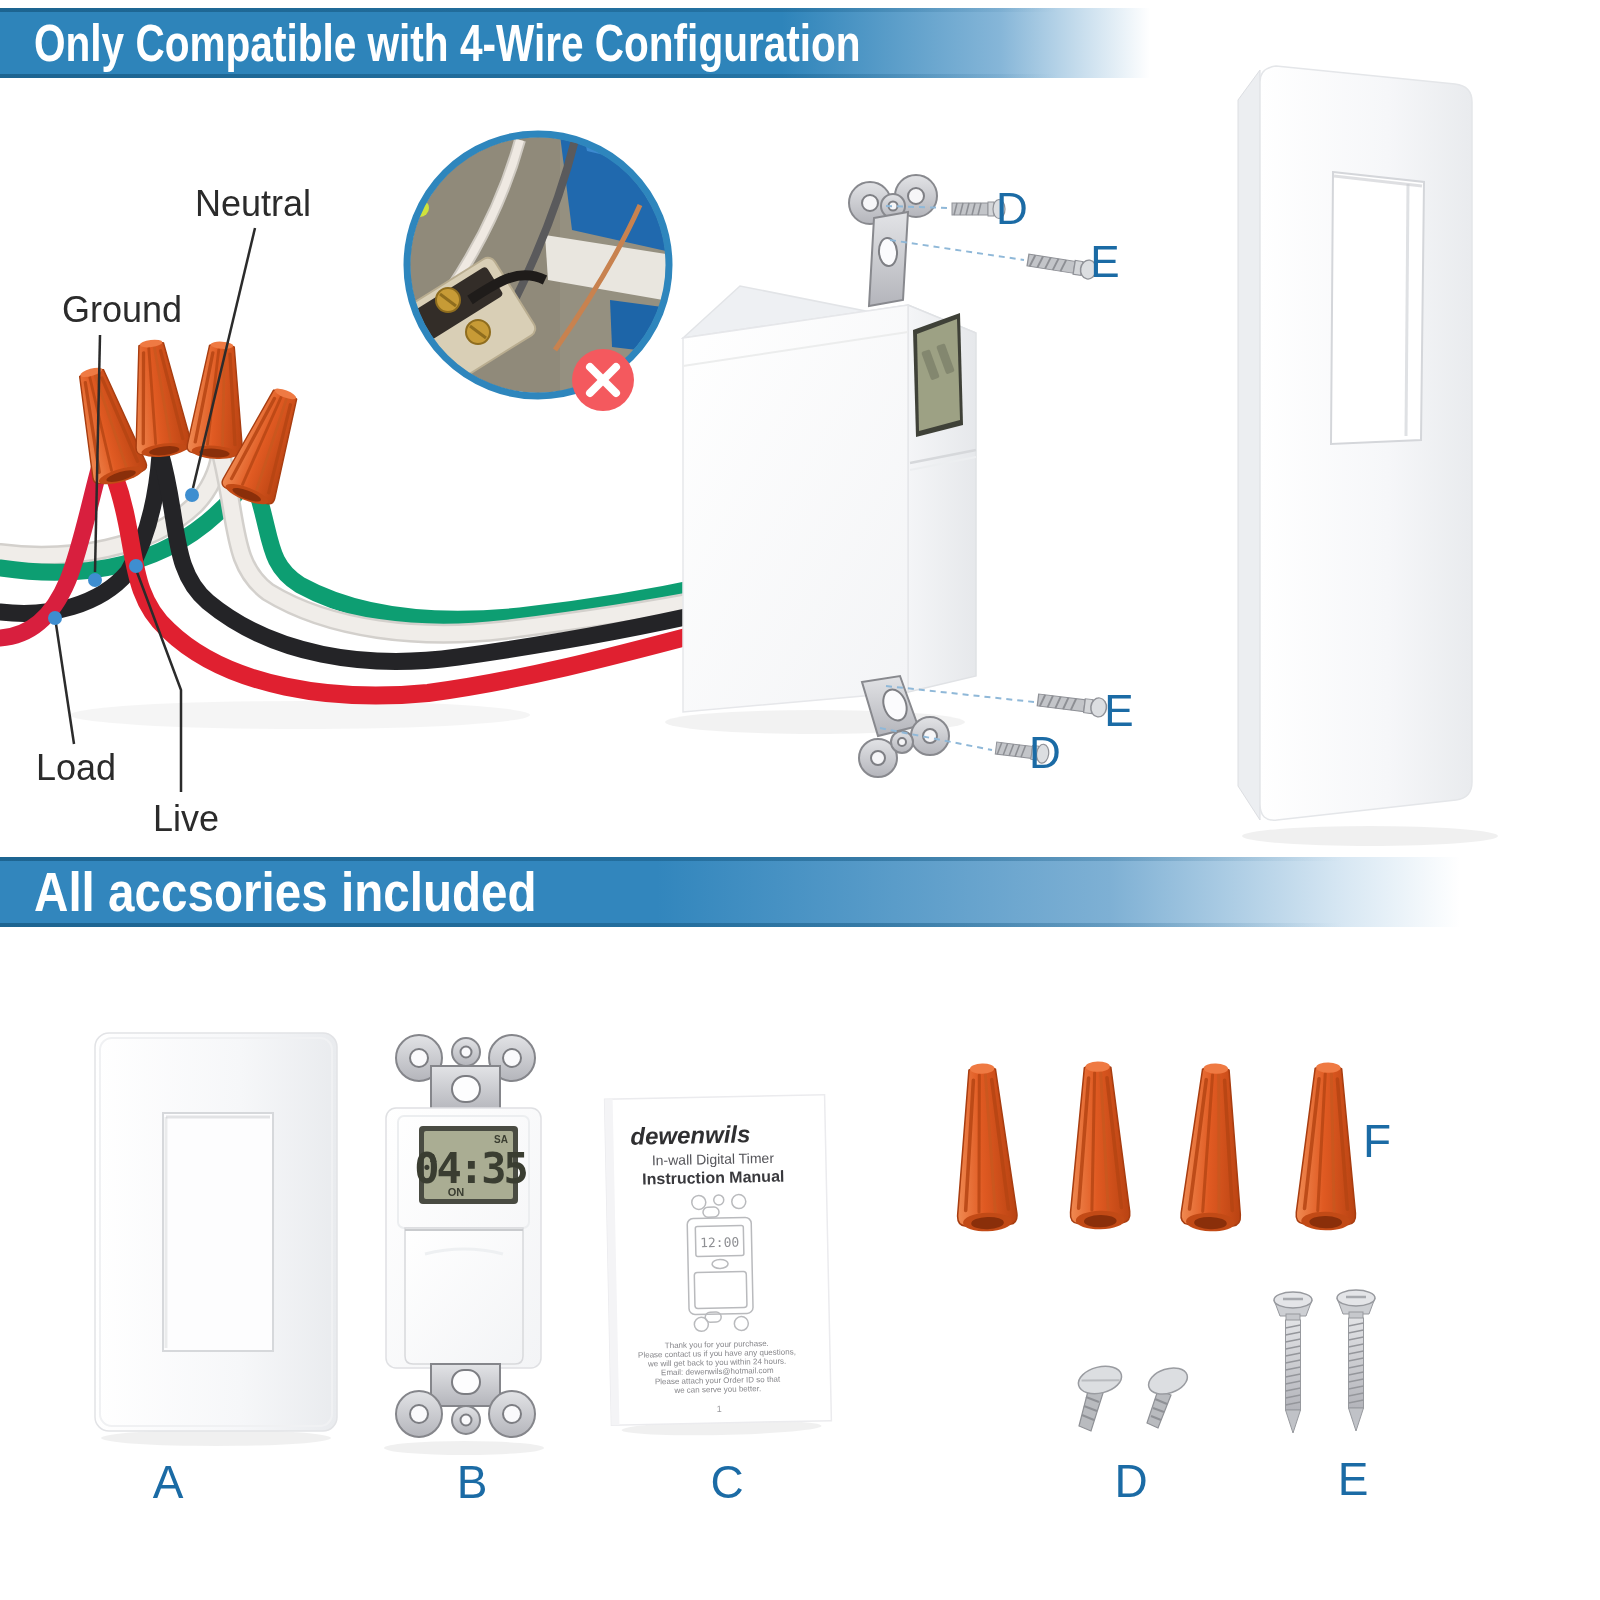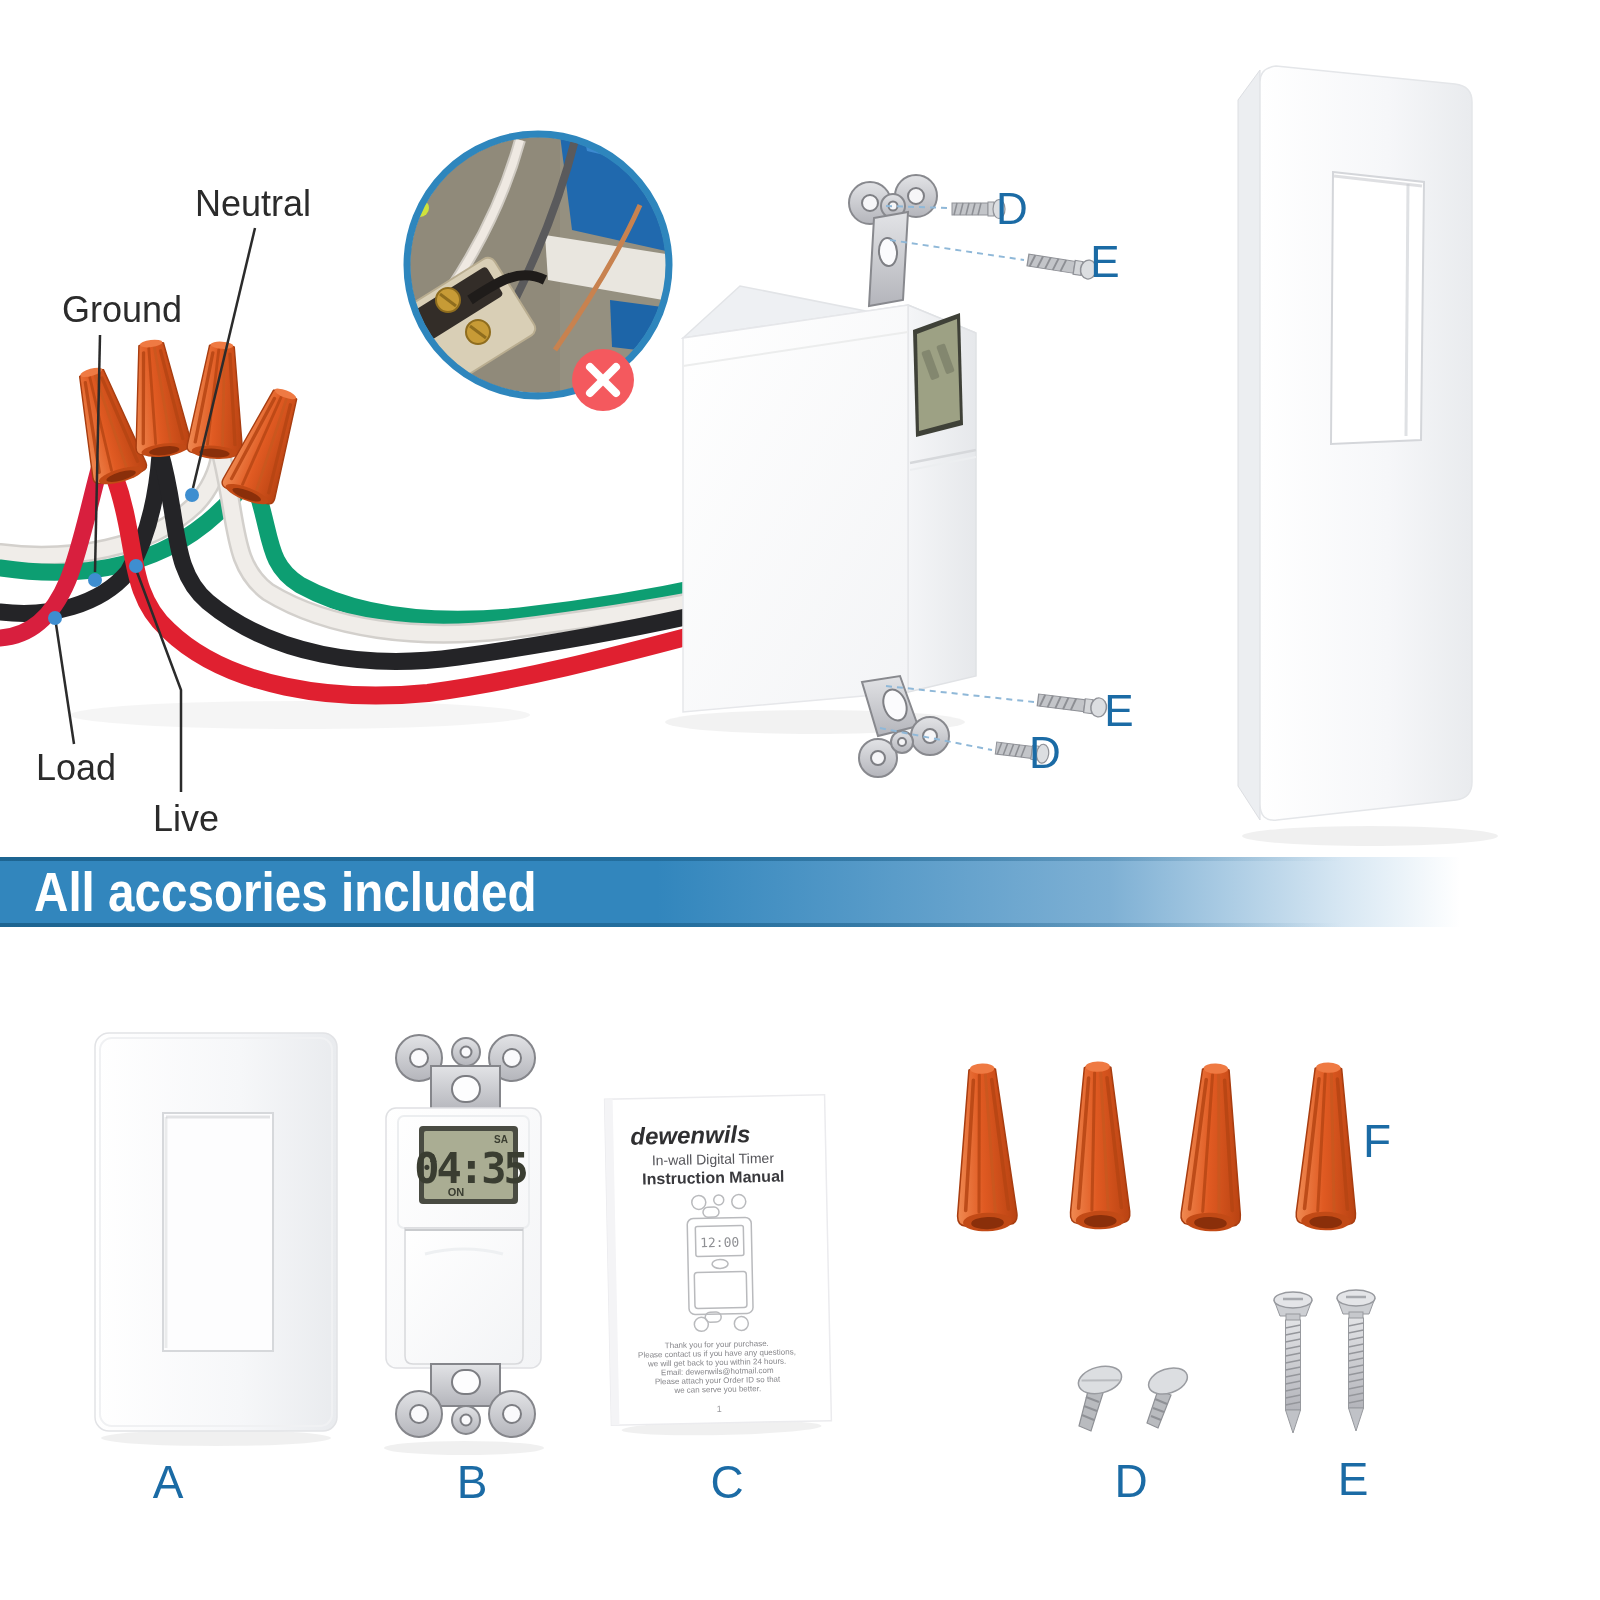--- a/index.html
+++ b/index.html
@@ -19,20 +19,23 @@
   .banner-2 .btxt{display:inline-block;transform:scaleX(.85);transform-origin:left center;}
   svg.scene{position:absolute;left:0;top:0;font-family:"Liberation Sans",sans-serif;}
   .mono{font-family:"DejaVu Sans Mono",monospace;}
   .brand{font-style:italic;font-weight:bold;}
 </style>
 </head>
 <body>
 
 <div class="stage">
 
+  <div class="banner banner-1">
+    <span class="btxt">Only Compatible with 4-Wire Configuration</span>
+  </div>
   <div class="banner banner-2">
     <span class="btxt">All accsories included</span>
   </div>
 
   <svg class="scene" width="1600" height="1600" viewBox="0 0 1600 1600">
     <defs>
       <linearGradient id="nutg" x1="0" y1="0" x2="1" y2="0">
         <stop offset="0" stop-color="#f08a52"></stop>
           <stop offset="0.45" stop-color="#e05a22"></stop>
           <stop offset="1" stop-color="#b94312"></stop>

